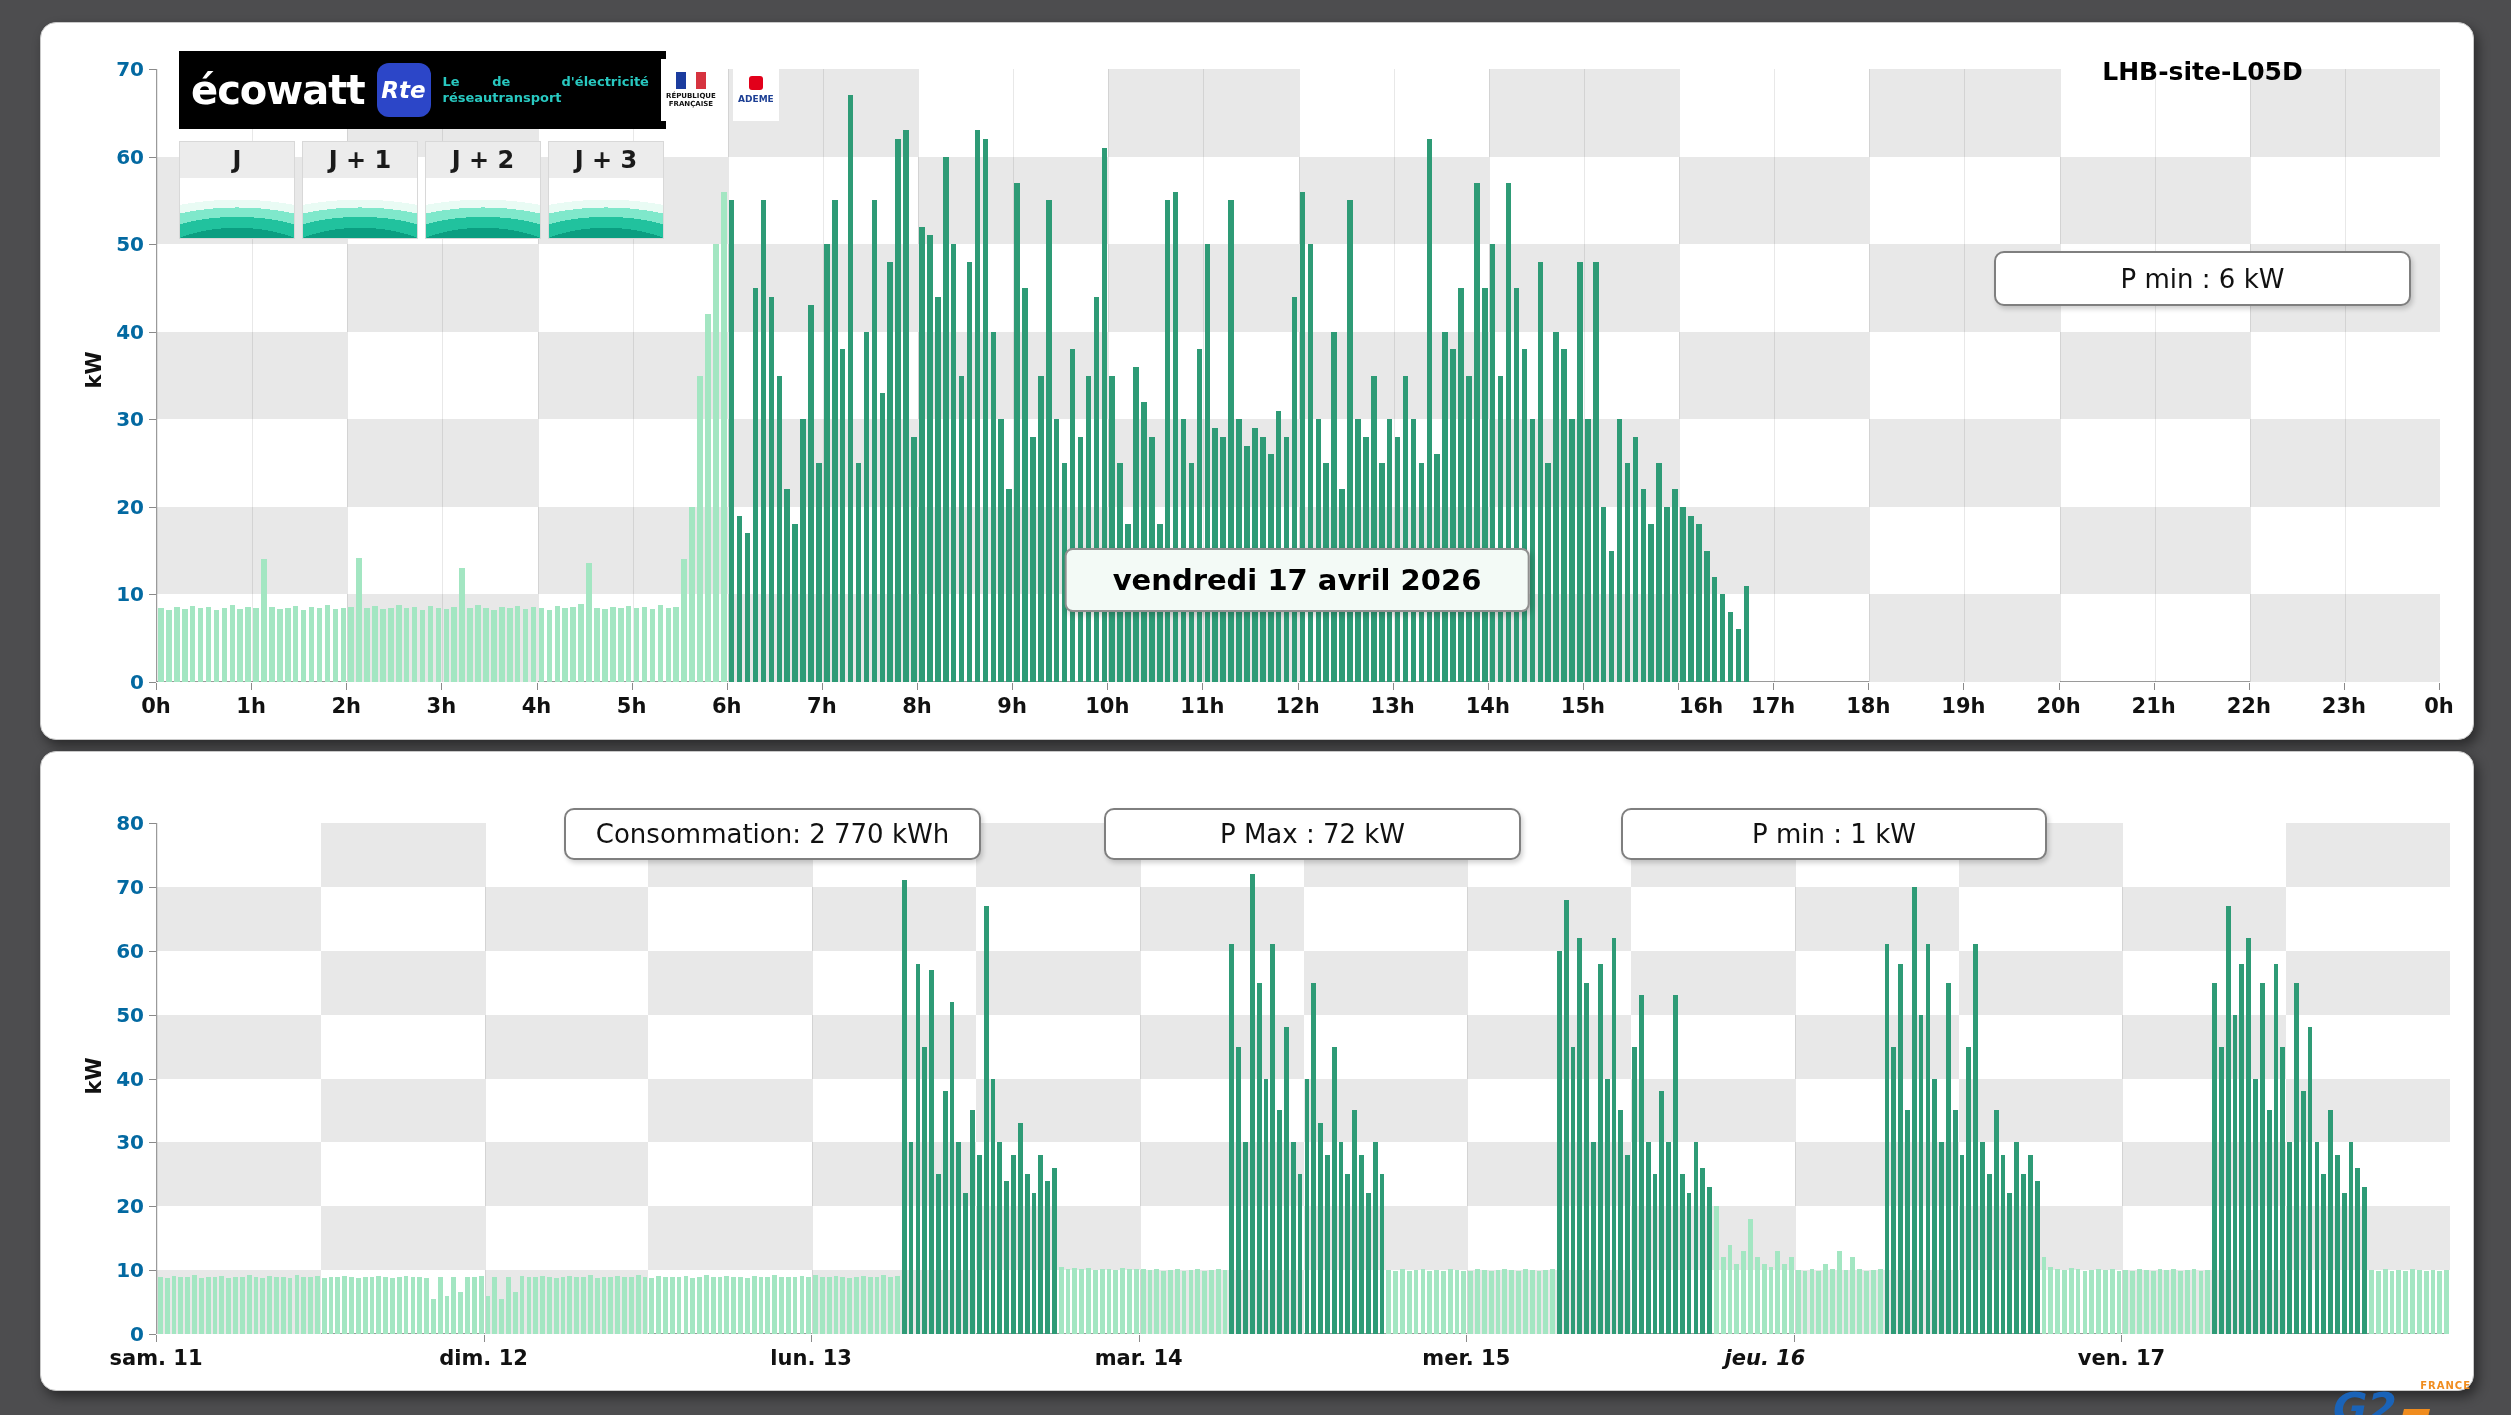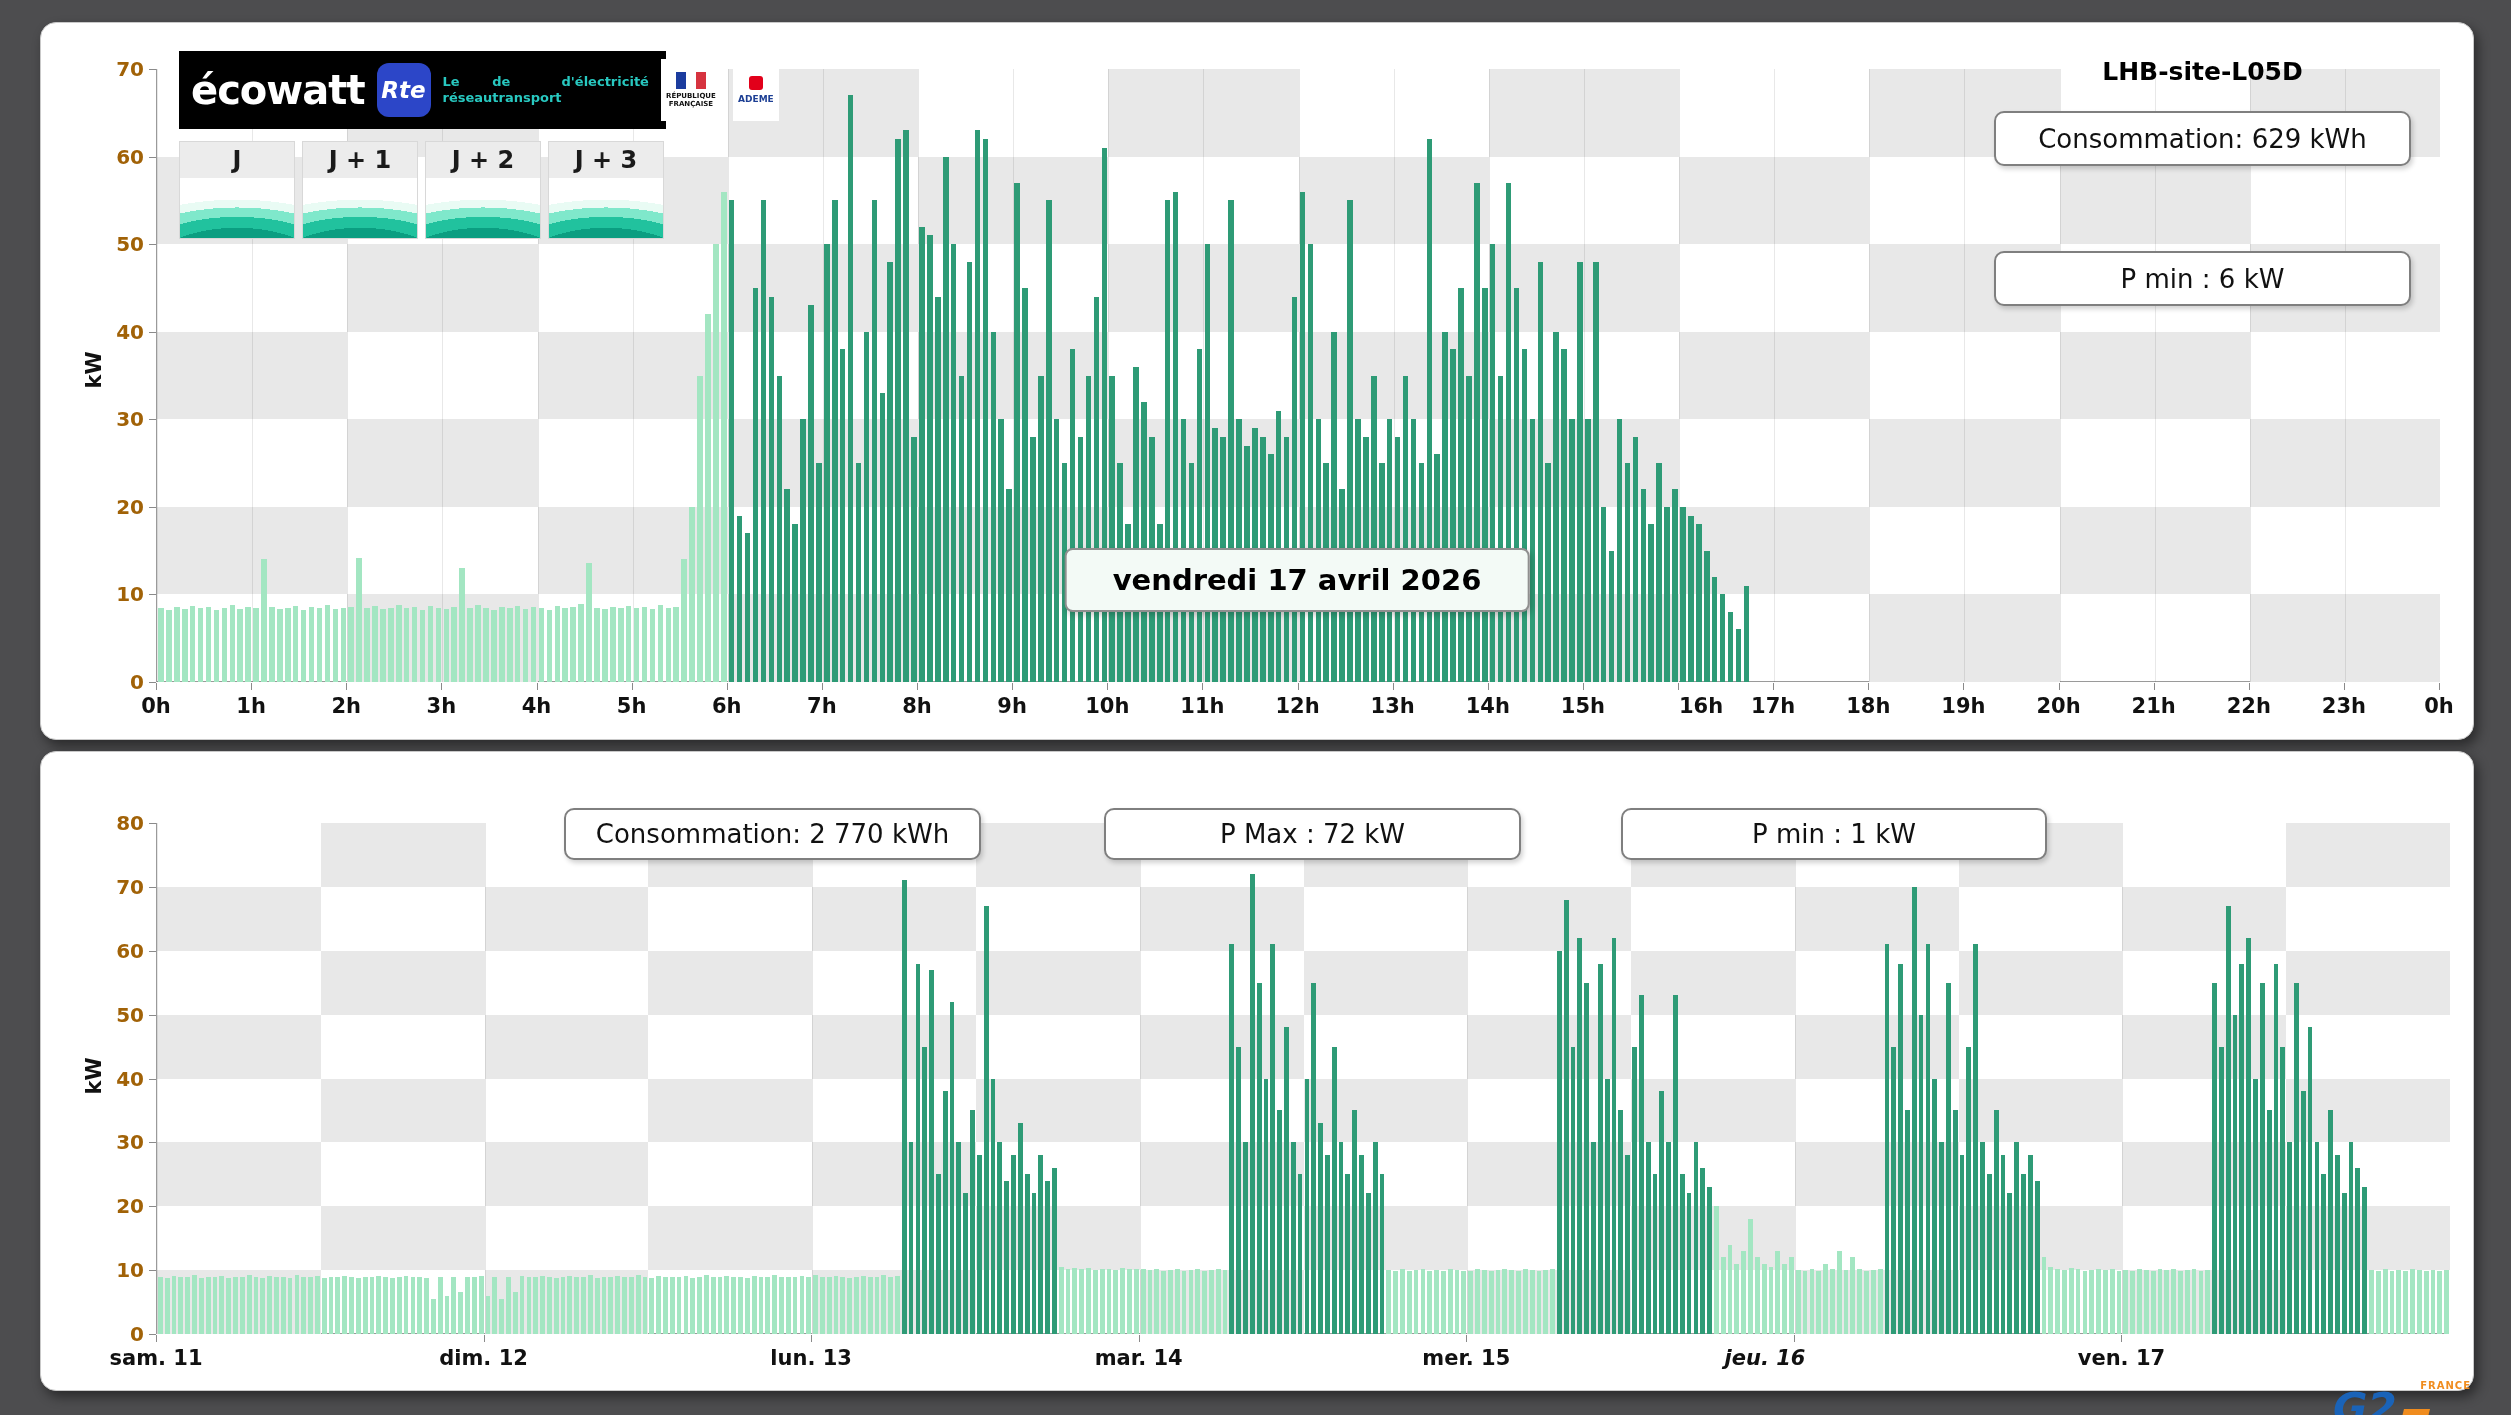--- a/index.html
+++ b/index.html
@@ -14,21 +14,21 @@
 
   .plot { position:absolute; background:#ffffff;
           border-left:1px solid #9a9a9a; border-bottom:1px solid #9a9a9a; }
   #plot-daily  { left:115px; top:46px;  width:2283px; height:613px; }
   #plot-weekly { left:115px; top:71px;  width:2293px; height:511px; }
 
   .ylab { position:absolute; transform:rotate(-90deg); font-size:21px; font-weight:600; color:#111; }
   #ylab-top    { left:34px; top:335px; }
   #ylab-bottom { left:34px; top:312px; }
 
-  .ytick { position:absolute; width:52px; text-align:right; font-size:20px; font-weight:600; color:#a16207; }
+  .ytick { position:absolute; width:52px; text-align:right; font-size:20px; font-weight:600; color:#0369a1; }
   .xtick { position:absolute; transform:translateX(-50%); font-size:21px; font-weight:700; color:#111; white-space:nowrap; }
   .ymark { position:absolute; width:7px; height:1px; background:#8a8a8a; }
   .xmark { position:absolute; width:1px; height:7px; background:#8a8a8a; }
 
   
   .ecowatt-bar { position:absolute; left:138px; top:28px; width:487px; height:78px;
                  background:#000; display:flex; align-items:center; padding:0 12px; gap:12px; z-index:5; }
   .ew-word { font-size:40px; font-weight:700; color:#fff; letter-spacing:-1px; }
   .ew-eco  { color:#ffffff; }
   .rte-badge { width:54px; height:54px; border-radius:12px; background:#2c46c8; color:#fff;
@@ -404,21 +404,20 @@
         <div class="tile-head">J + 2</div>
         <div class="tile-body"></div>
       </div>
       <div class="tile">
         <div class="tile-head">J + 3</div>
         <div class="tile-body"></div>
       </div>
     </div>
 
     <div class="site-title">LHB-site-L05D</div>
-    <div class="stat-box" id="stat-d1">Consommation: 629 kWh</div>
     <div class="stat-box" id="stat-d3">P min : 6 kW</div>
 
     <div class="date-box">vendredi 17 avril 2026</div>
   <div class="ytick" style="left: 51px; top: 647px;">0</div>
       <div class="ymark" style="left: 108px; top: 659px;"></div>
       <div class="ytick" style="left: 51px; top: 559.429px;">10</div>
       <div class="ymark" style="left: 108px; top: 571.429px;"></div>
       <div class="ytick" style="left: 51px; top: 471.857px;">20</div>
       <div class="ymark" style="left: 108px; top: 483.857px;"></div>
       <div class="ytick" style="left: 51px; top: 384.286px;">30</div>

